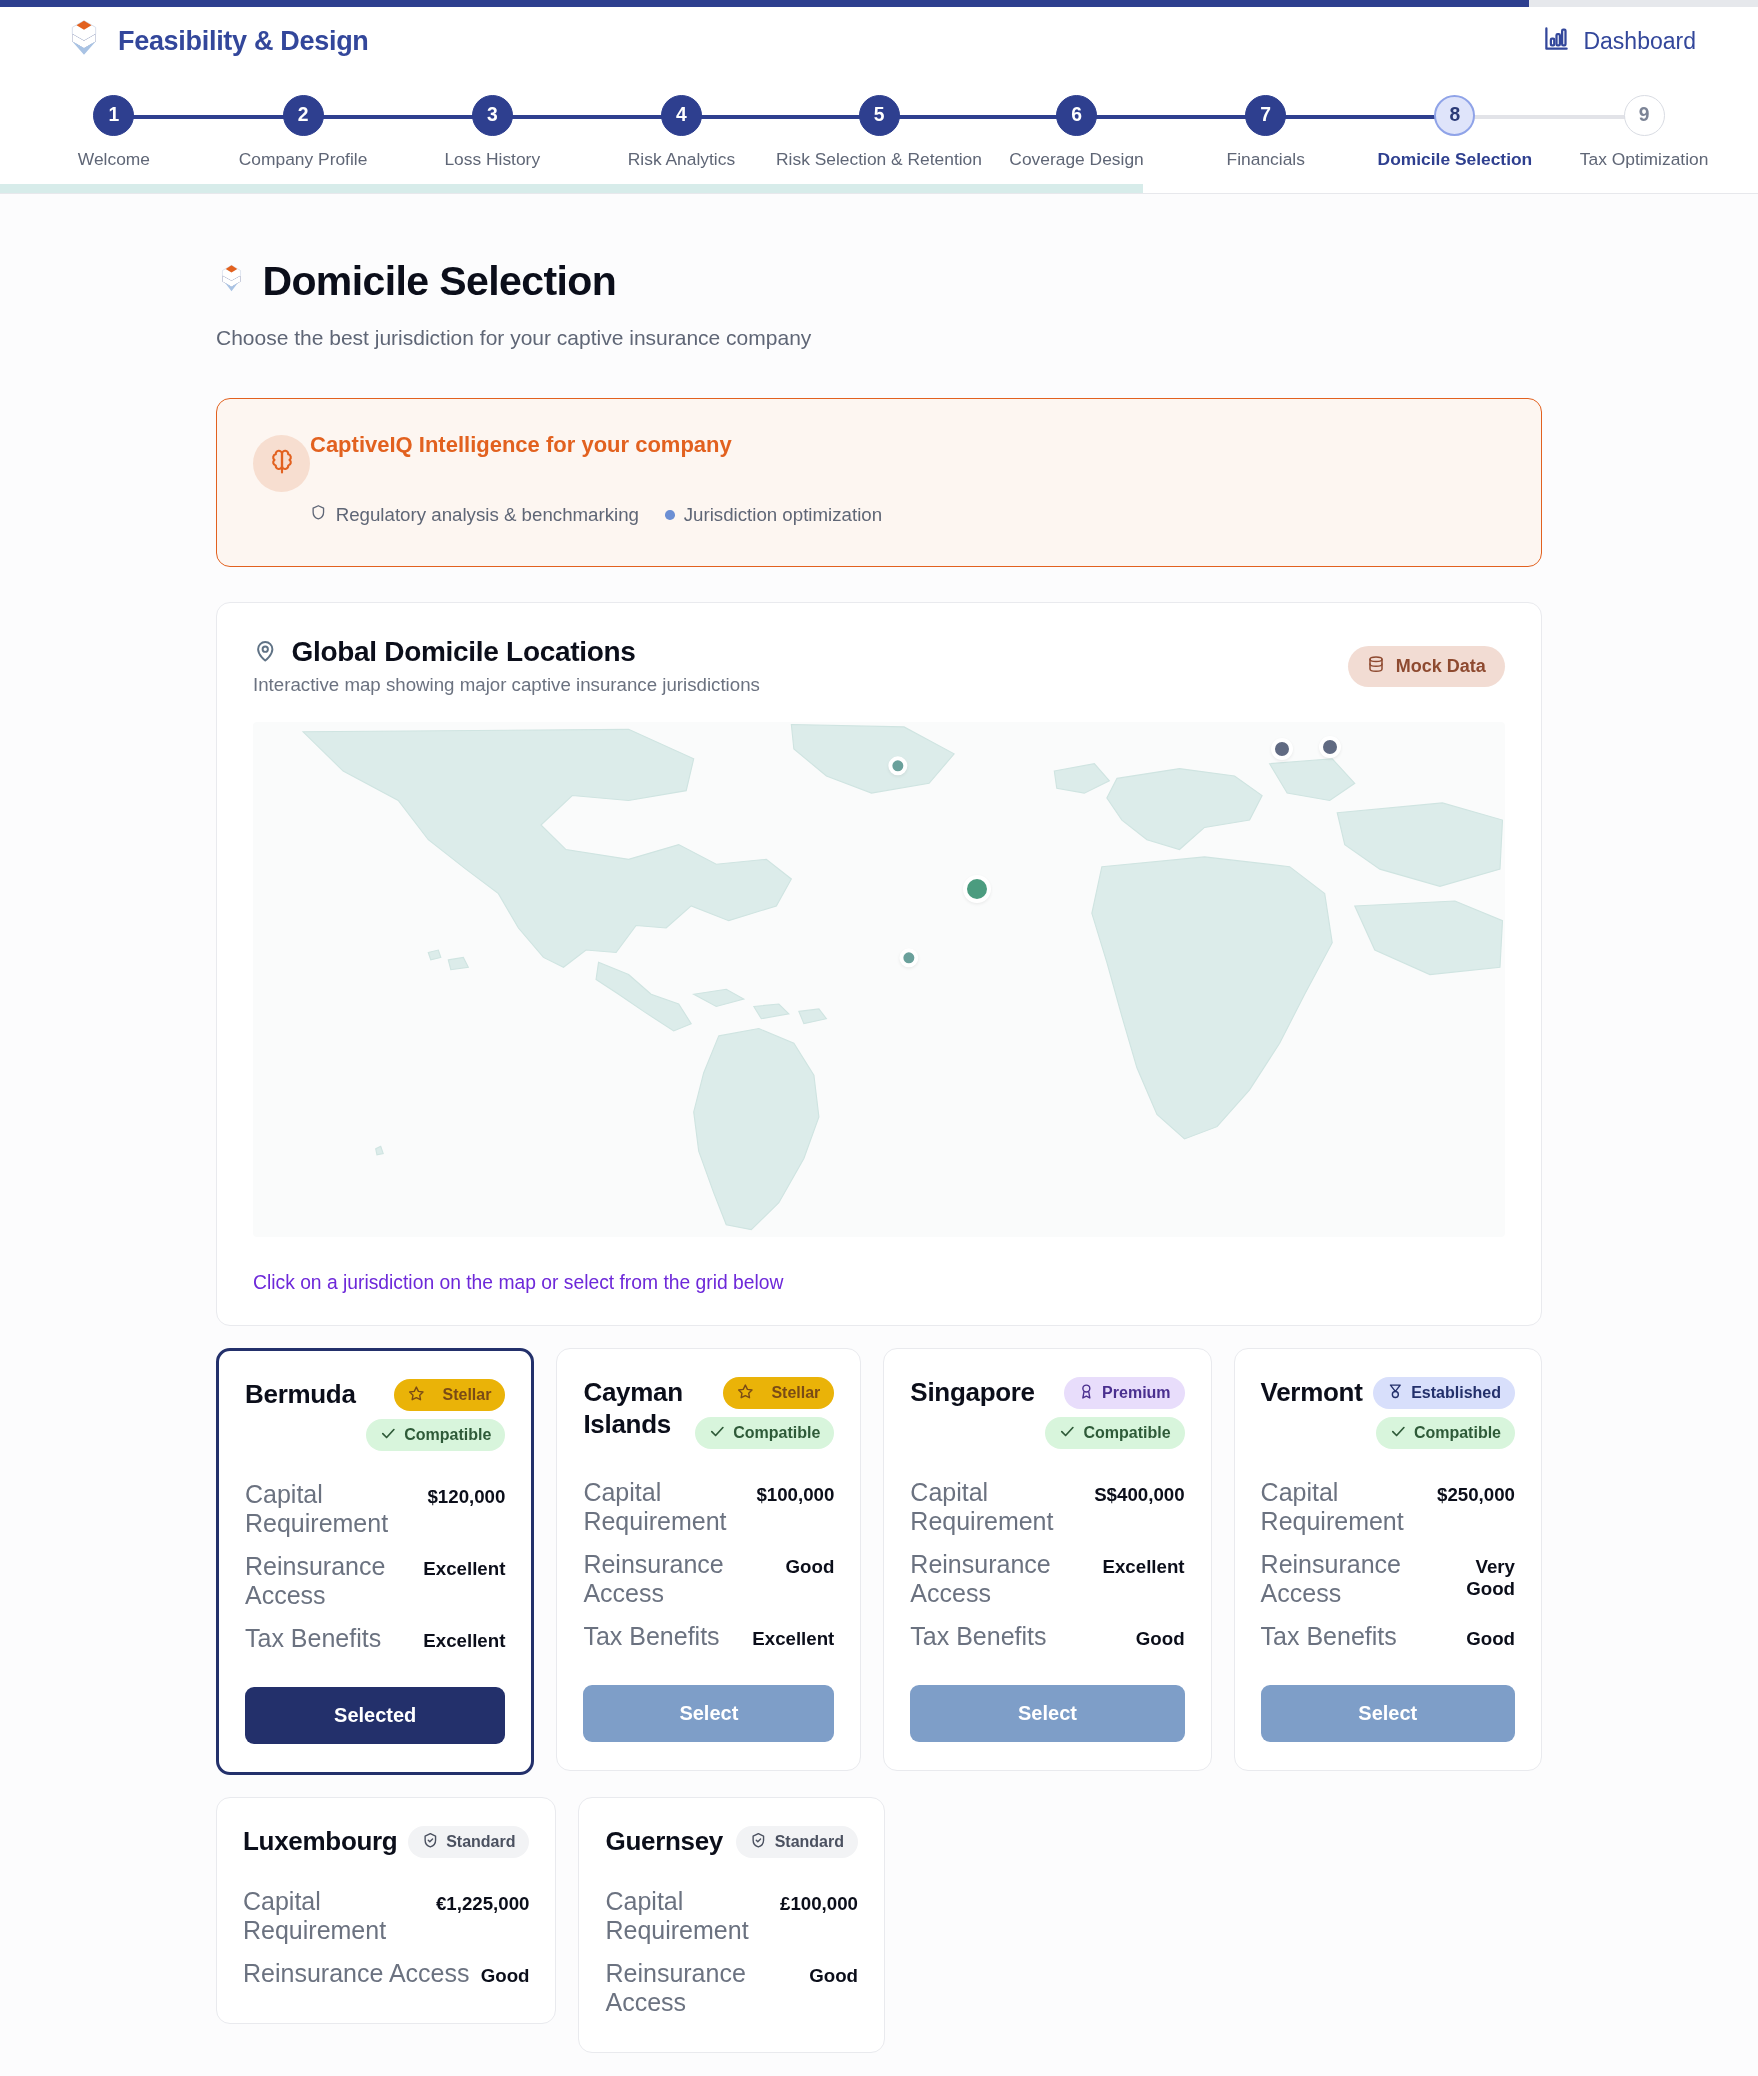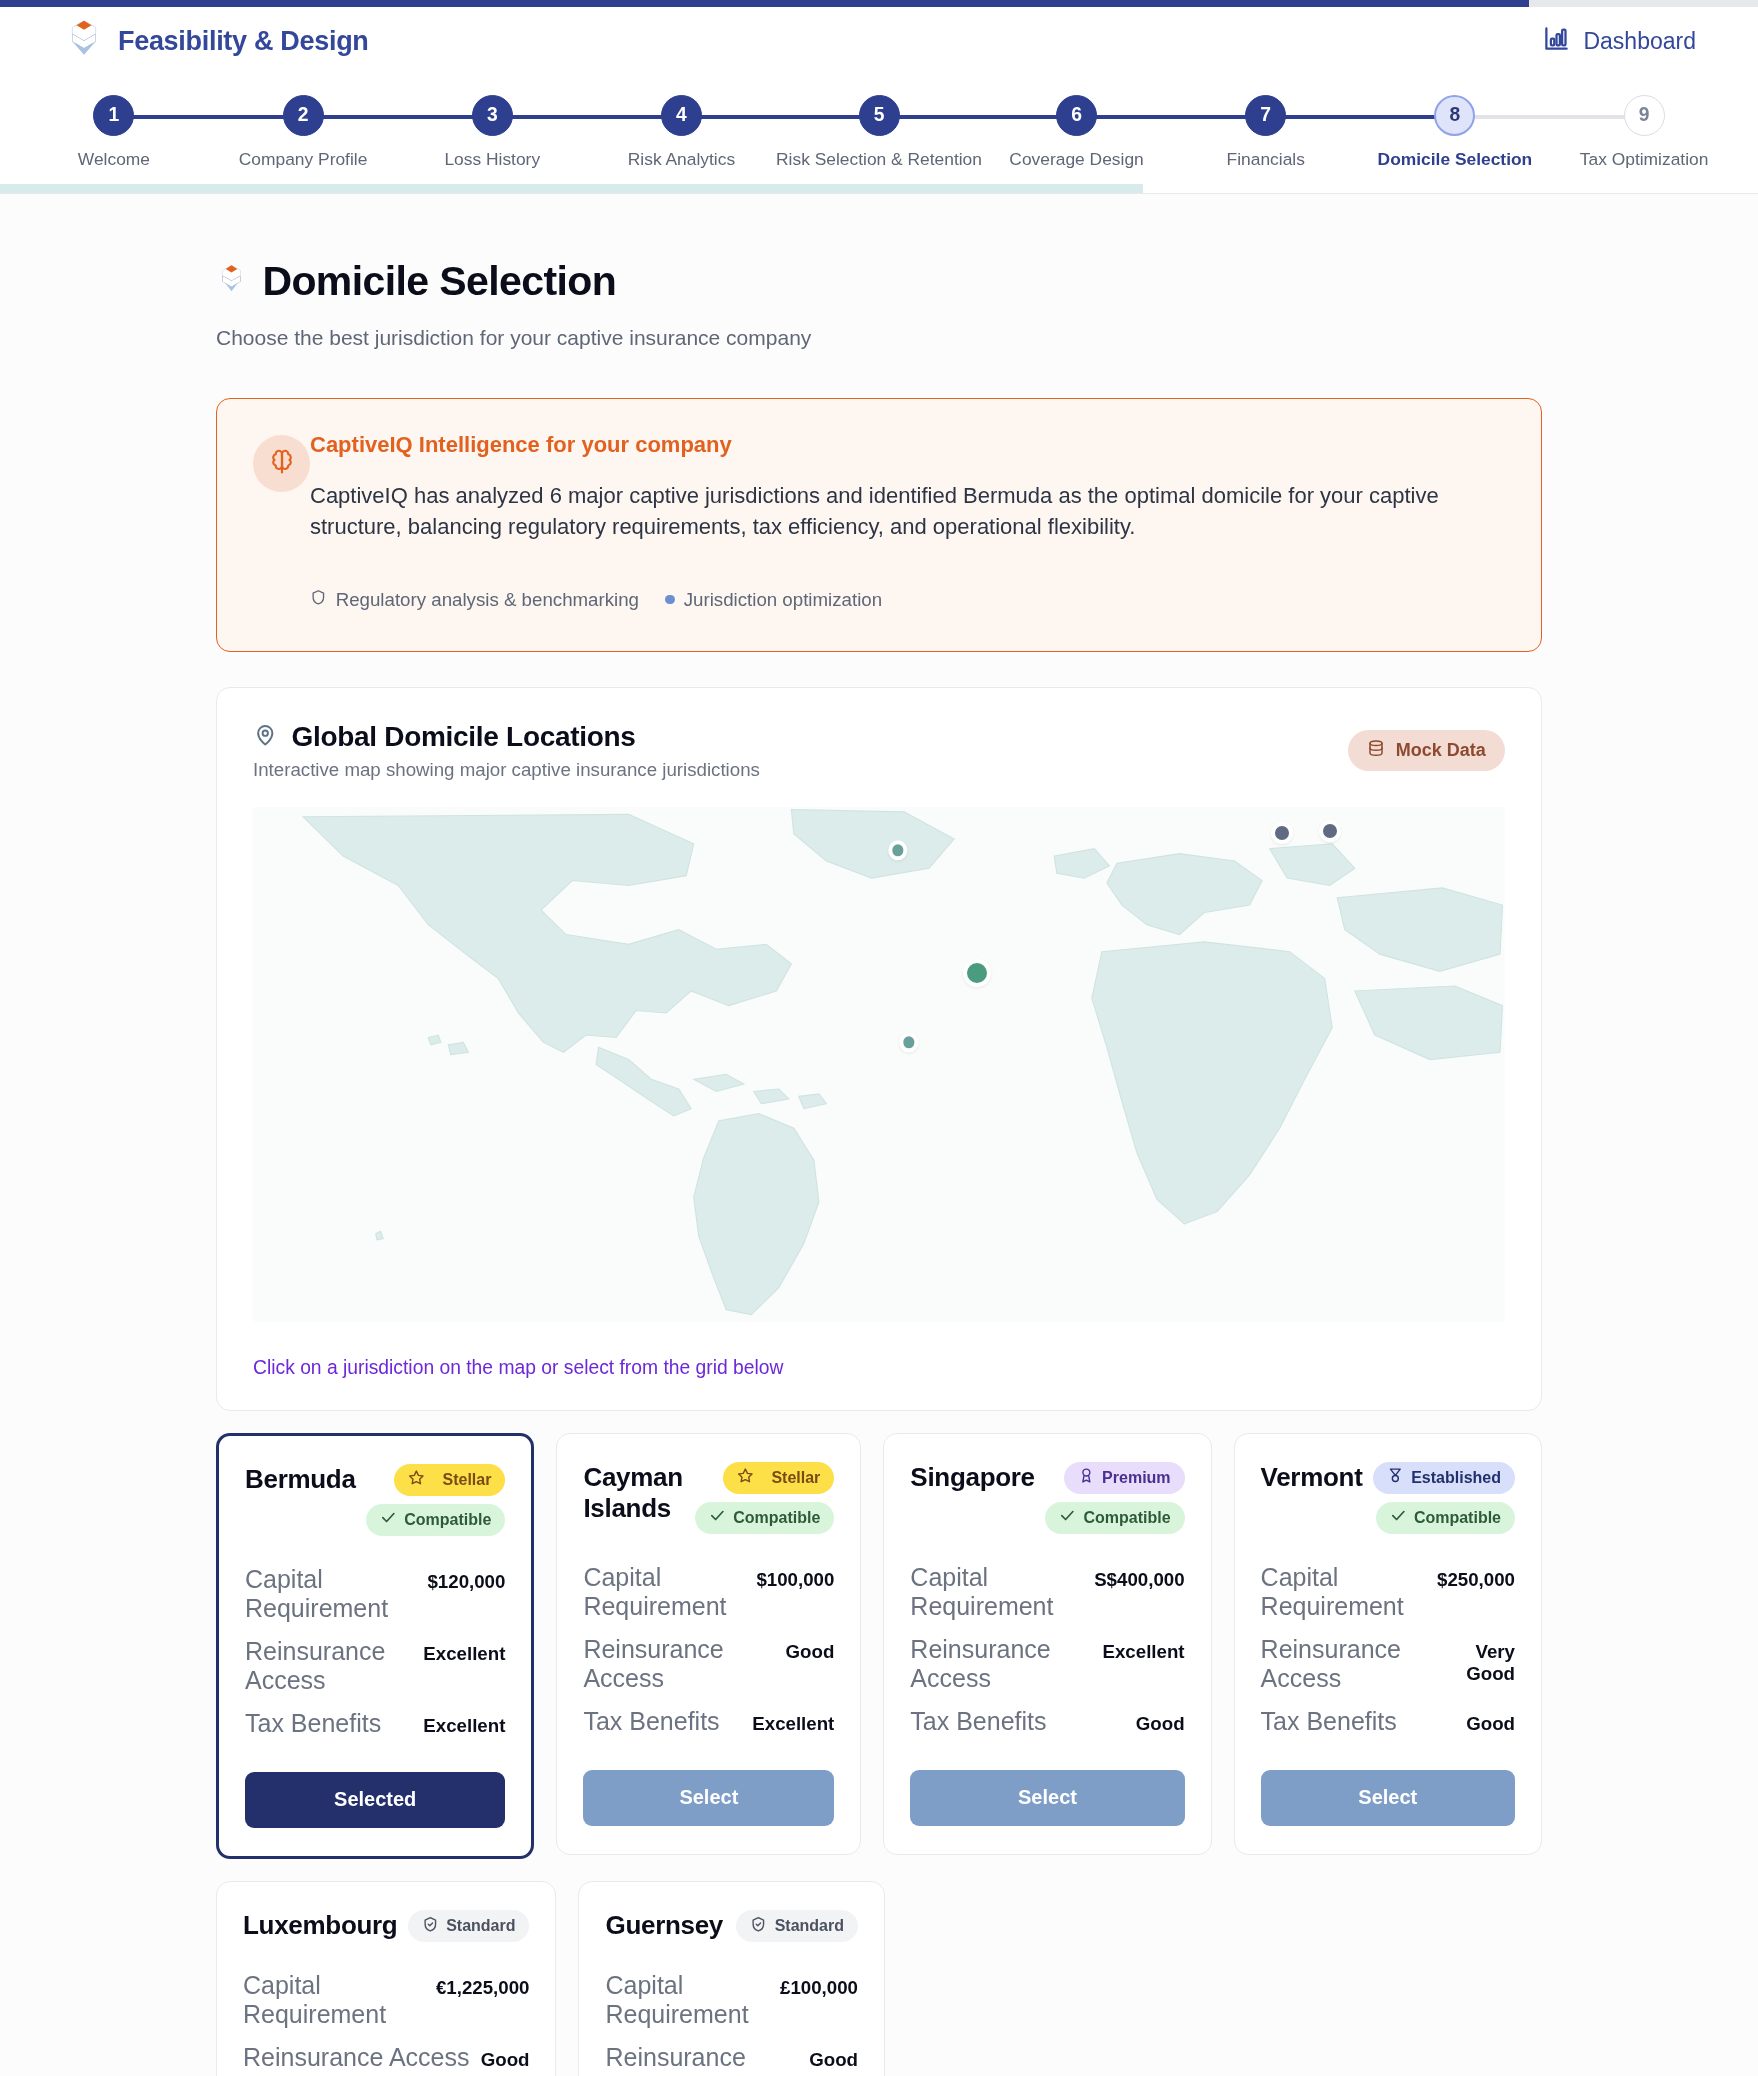--- a/index.html
+++ b/index.html
@@ -154,21 +154,21 @@
   .dom-name {
     font-size: 26px; font-weight: 700; color: #0b0e1a; letter-spacing: -0.3px;
     line-height: 1.22; max-width: 212px;
   }
   .badges { display: flex; flex-direction: column; align-items: flex-end; gap: 7.7px; }
   .badge {
     display: inline-flex; align-items: center; gap: 7.7px;
     border-radius: 643px; padding: 5.8px 14px;
     font-size: 16px; font-weight: 600; white-space: nowrap;
   }
-  .badge.stellar      { background: #fde047; color: #7a4b16; gap: 18px; }
+  .badge.stellar      { background: #eab308; color: #7a4b16; gap: 18px; }
   .badge.premium      { background: #e8ddfb; color: #4a2f8f; }
   .badge.established  { background: #d8dffb; color: #23306b; }
   .badge.standard     { background: #f2f3f5; color: #4b5160; }
   .badge.compatible   { background: #d8f5dc; color: #2e5a38; }
 
   .rows { margin-top: 22px; }
   .row {
     display: flex; align-items: baseline; justify-content: space-between;
     gap: 10.3px; padding: 7px 0;
   }
@@ -309,21 +309,20 @@
     <div class="ai-card">
       <div class="ai-icon-wrap">
         <svg width="30" height="30" viewBox="0 0 24 24" fill="none" stroke="#e2611f" stroke-width="1.7" stroke-linecap="round" stroke-linejoin="round">
           <path d="M12 4.5a2.5 2.5 0 0 0-5 .5 2.5 2.5 0 0 0-1 4.5 2.5 2.5 0 0 0 1 4.5 2.5 2.5 0 0 0 5 .5z"></path>
           <path d="M12 4.5a2.5 2.5 0 0 1 5 .5 2.5 2.5 0 0 1 1 4.5 2.5 2.5 0 0 1-1 4.5 2.5 2.5 0 0 1-5 .5z"></path>
           <path d="M12 4.5v15"></path>
         </svg>
       </div>
       <div class="ai-body">
         <div class="ai-title">CaptiveIQ Intelligence for your company</div>
-        <div class="ai-text">CaptiveIQ has analyzed 6 major captive jurisdictions and identified Bermuda as the optimal domicile for your captive structure, balancing regulatory requirements, tax efficiency, and operational flexibility.</div>
         <div class="ai-tags" id="ai-tags">
             <div class="ai-tag">
               <span><svg width="16.7" height="16.7" viewBox="0 0 24 24" fill="none" stroke="#5f6676" stroke-width="1.9" stroke-linecap="round" stroke-linejoin="round">
                   <path d="M12 2.5 19.5 6v6c0 5-3.3 8.4-7.5 9.5C7.8 20.4 4.5 17 4.5 12V6z"></path>
                 </svg></span>
               <span>Regulatory analysis &amp; benchmarking</span>
             </div>
             <div class="ai-tag">
               <span class="dot-blue"></span>
               <span>Jurisdiction optimization</span>

